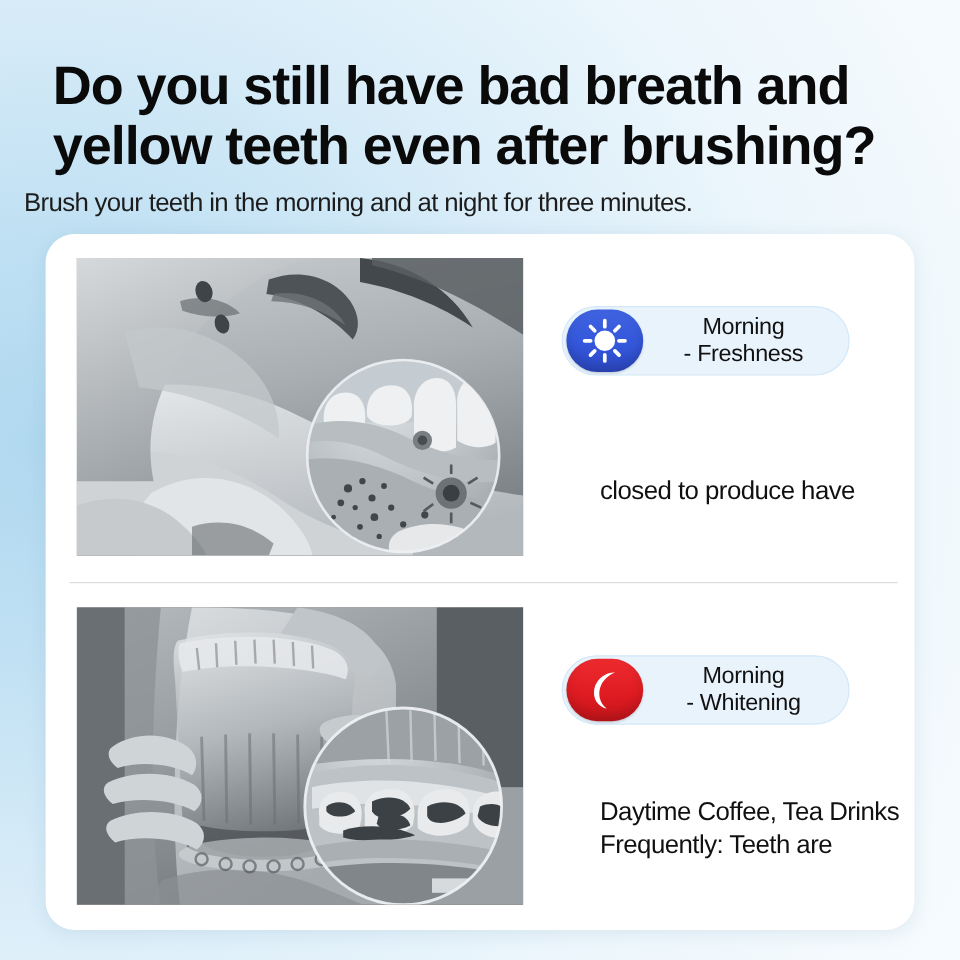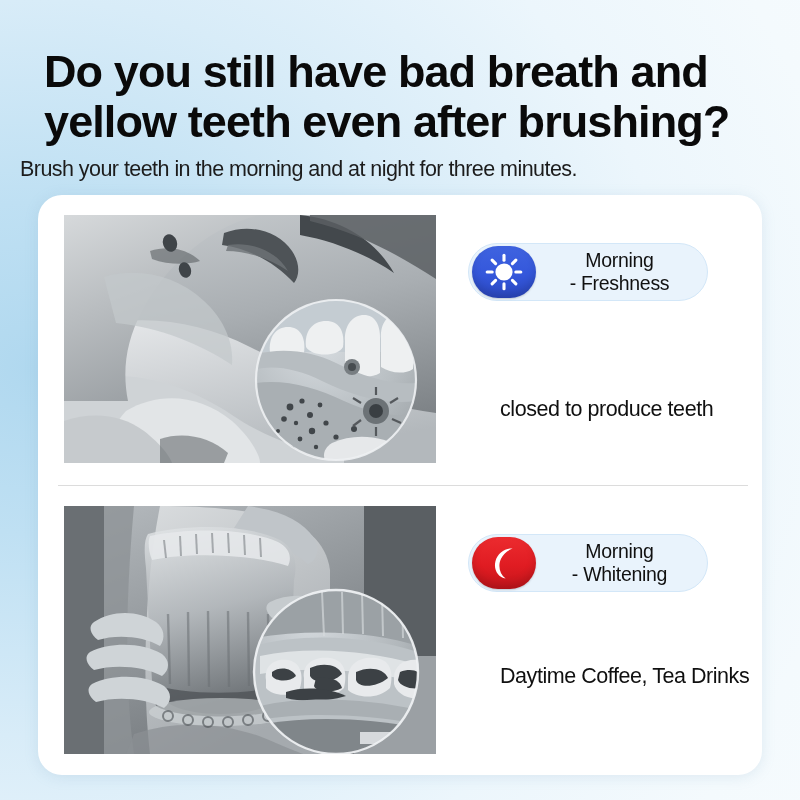--- a/index.html
+++ b/index.html
@@ -96,21 +96,21 @@
     position: absolute;
     left: 424px;
     top: 0;
     width: 300px;
     height: 290px;
   }
 
   .pill {
     position: absolute;
     left: 6px;
-    top: 48px;
+    top: 60px;
     display: flex;
     align-items: center;
     width: 240px;
     height: 58px;
     box-sizing: border-box;
     border-radius: 29px;
     background: #e9f3fc;
     border: 1px solid #d3e7f8;
   }
   .pill-chip {
@@ -275,21 +275,21 @@
             </svg>
           </span>
           <span class="pill-text">
             <span>Morning</span><br>
             <span>- Freshness</span>
           </span>
         </div>
 
         <p class="desc" id="desc-morning">
           <br>
-          <span>closed to produce teeth</span>
+          <span>closed to produce have</span>
         </p>
       </div>
     </div>
 
     <div class="divider"></div>
 
     <div class="panel" id="panel-evening">
 
       <div class="photo">
         <svg viewBox="0 0 372 248" preserveAspectRatio="xMidYMid slice" aria-hidden="true">
@@ -408,19 +408,19 @@
             </svg>
           </span>
           <span class="pill-text">
             <span>Morning</span><br>
             <span>- Whitening</span>
           </span>
         </div>
 
         <p class="desc" id="desc-evening">
           <span>Daytime Coffee, Tea Drinks</span><br>
-          <br>
+          <span>Frequently: Teeth are</span><br>
         </p>
       </div>
     </div>
 
   </div>
 </div>
 
 </body></html>

